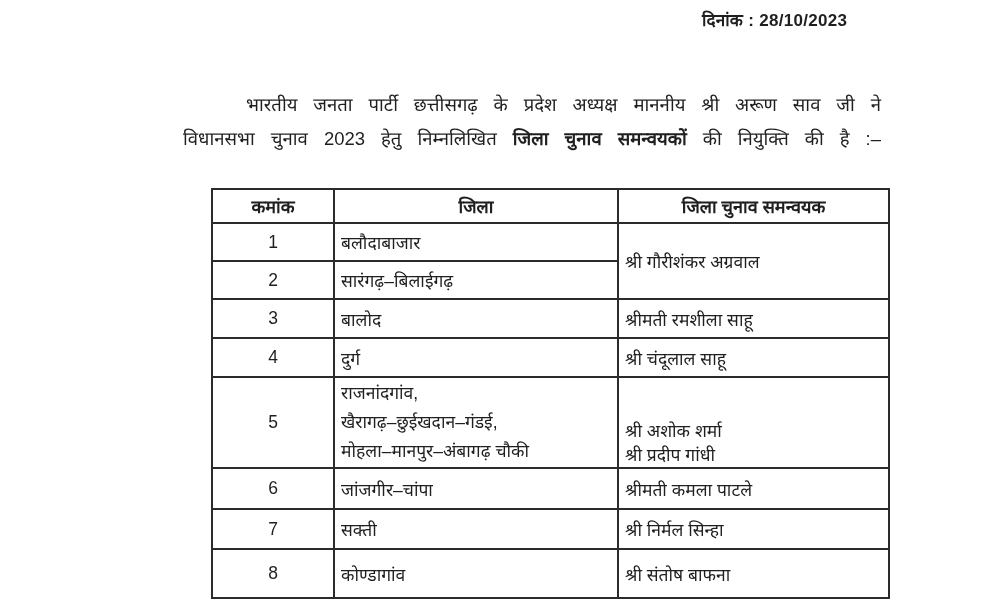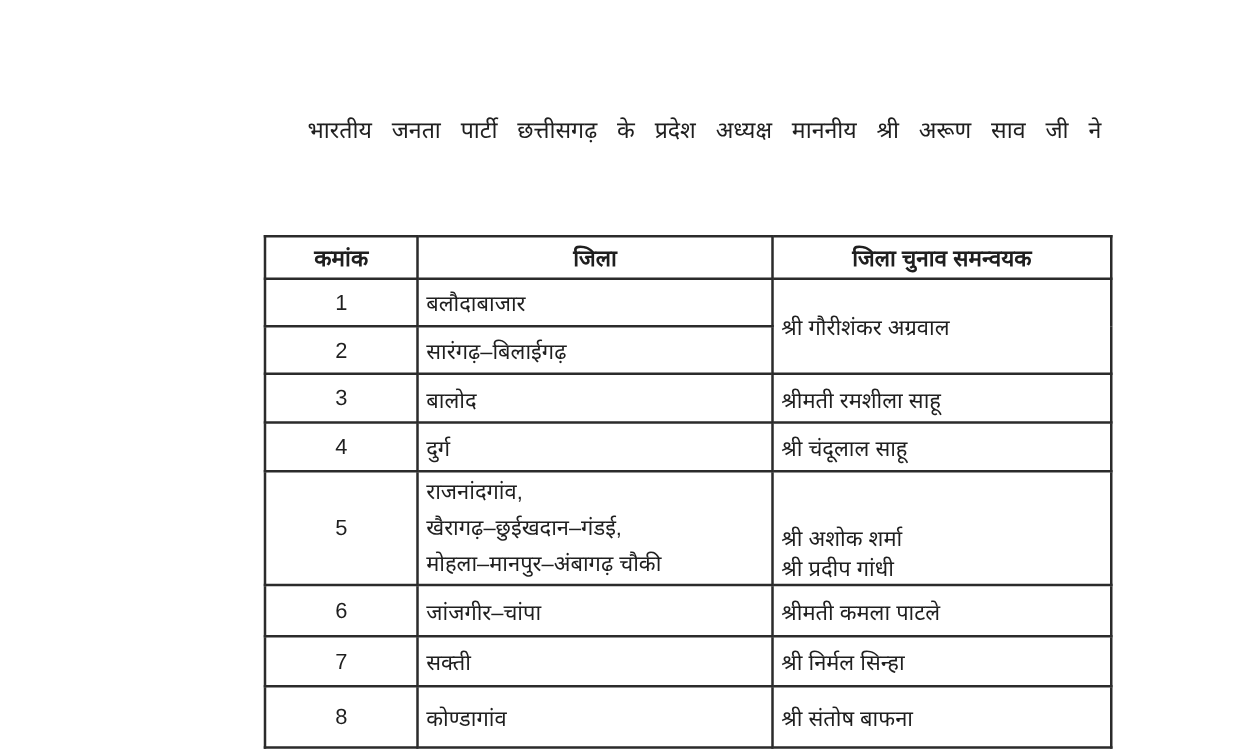--- a/index.html
+++ b/index.html
@@ -26,21 +26,20 @@
     position: absolute;
     top: 88px;
     left: 183px;
     width: 698px;
     font-size: 18.5px;
     line-height: 34px;
   }
   .intro .line {
     text-align: justify;
     text-align-last: justify;
-    font-family: Liberation Serif, serif;
   }
   .intro .line.first { padding-left: 63px; }
   .intro .bold { font-weight: 700; }
   .doc-table {
     position: absolute;
     left: 211px;
     top: 188px;
     width: 677px;
     border-collapse: collapse;
     table-layout: fixed;
@@ -73,23 +72,29 @@
   td.multiline { line-height: 29px; }
   td.coord-split { vertical-align: top; }
   td.coord-split .coord-top { padding-top: 7px; margin-top: 33px; }
   td.coord-split .coord-bottom { }
 </style>
 </head>
 <body>
 
 <div class="page">
 
+  <div class="doc-date">दिनांक : 28/10/2023</div>
 
   <div class="intro">
     <div class="line first">भारतीय जनता पार्टी छत्तीसगढ़ के प्रदेश अध्यक्ष माननीय श्री अरूण साव जी ने</div>
+    <div class="line">
+      <span>विधानसभा चुनाव 2023 हेतु निम्नलिखित</span>
+      <span class="bold">जिला चुनाव समन्वयकों</span>
+      <span>की नियुक्ति की है :–</span>
+    </div>
   </div>
 
   <table class="doc-table">
     <colgroup>
         <col class="c1">
         <col class="c2">
         <col class="c3">
       </colgroup>
     <thead>
       <tr class="hrow">

